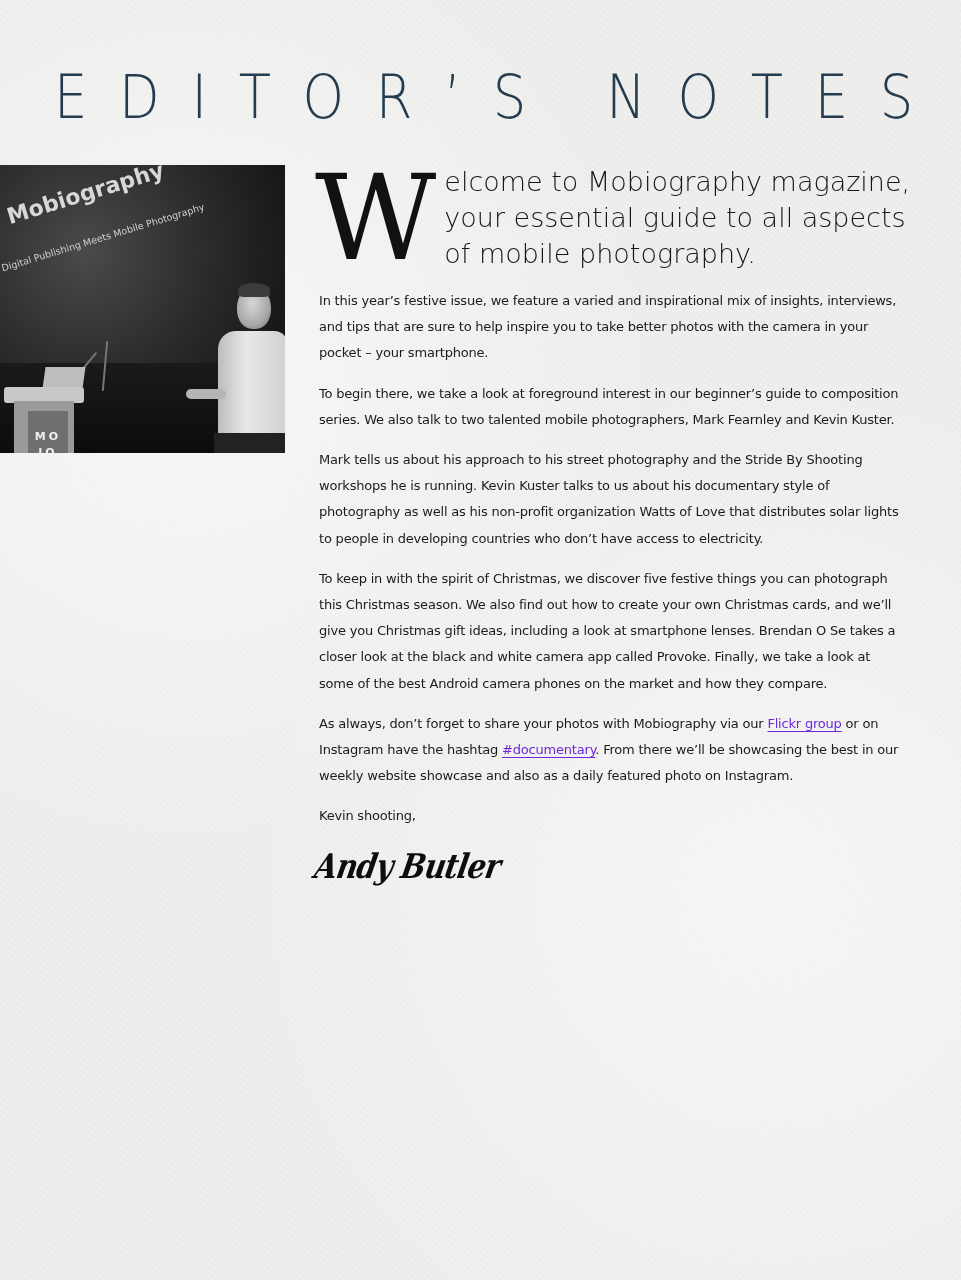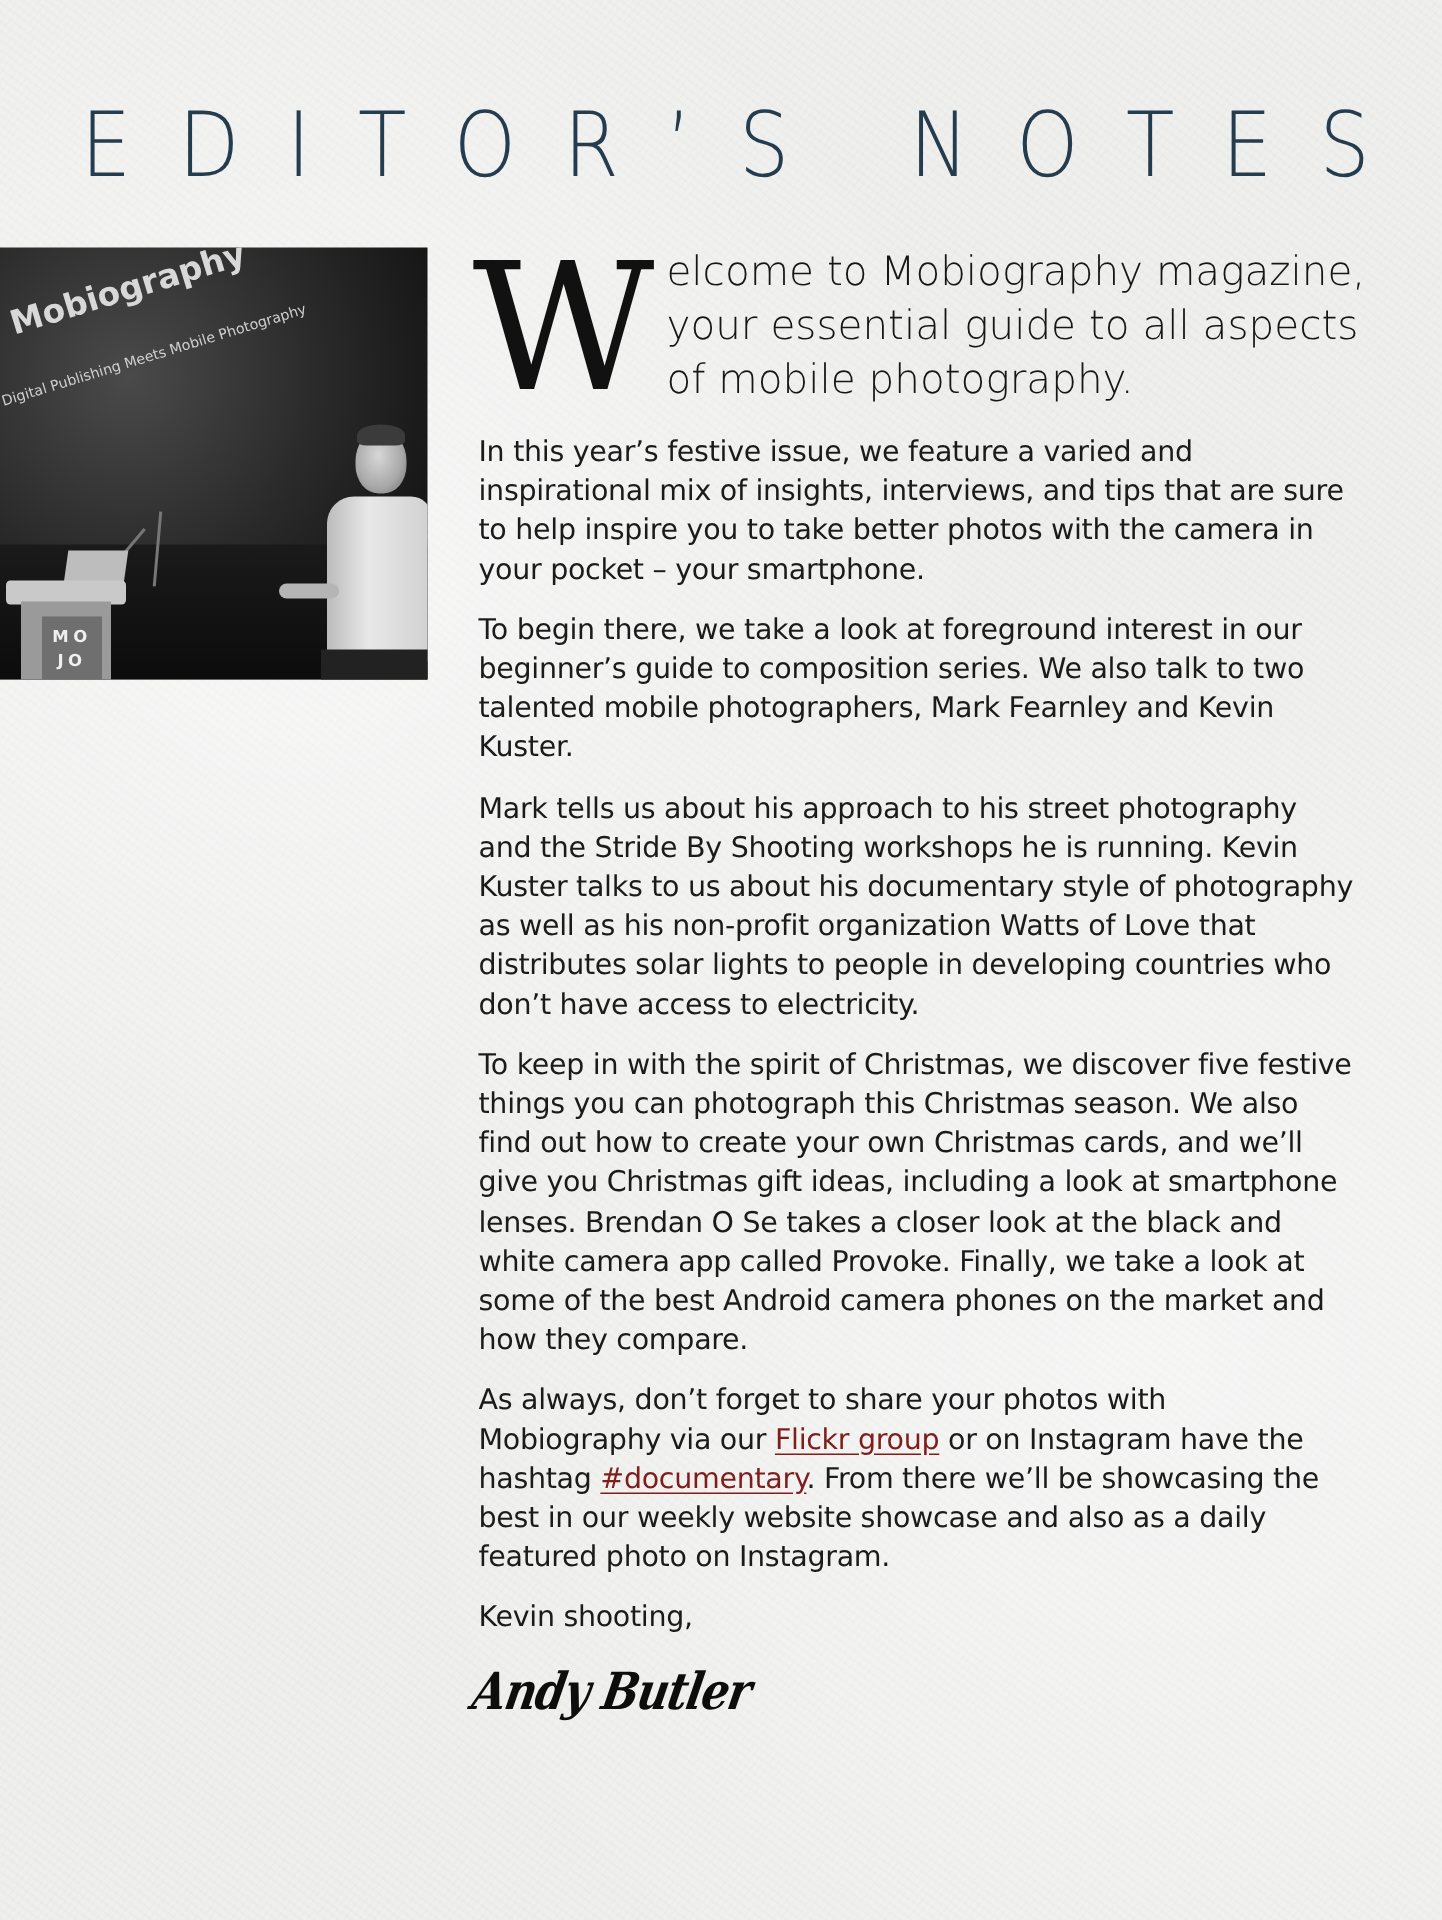--- a/index.html
+++ b/index.html
@@ -61,21 +61,21 @@
   }
   .photo .podium-body {
     position: absolute; left: 14px; top: 236px; width: 60px; height: 60px;
     background: #9a9a9a;
   }
   .photo .podium-logo {
     position: absolute; left: 28px; top: 246px; width: 40px; height: 50px;
     background: #6f6f6f; color: #f0f0f0;
     font-family: "DejaVu Sans", sans-serif; font-weight: bold; font-size: 11px;
     line-height: 16px; text-align: center; letter-spacing: 3px;
-    padding-top: 6px; box-sizing: border-box;
+    padding-top: 18px; box-sizing: border-box;
   }
   .photo .mic1, .photo .mic2 {
     position: absolute; width: 2px; background: #777;
   }
   .photo .mic1 { left: 80px; top: 182px; height: 48px; transform: rotate(40deg); }
   .photo .mic2 { left: 104px; top: 176px; height: 50px; transform: rotate(5deg); }
   .photo .head {
     position: absolute; left: 237px; top: 122px; width: 34px; height: 42px;
     background: radial-gradient(ellipse at 45% 40%, #d7d7d7 0, #a8a8a8 60%, #6c6c6c 100%);
     border-radius: 48% 48% 45% 45%;
@@ -106,24 +106,24 @@
   }
   .dropcap {
     float: left;
     font-family: "DejaVu Serif", serif;
     font-size: 118px; line-height: 96px;
     margin: 6px 8px 0 -4px;
     color: #111;
   }
   .para {
     margin: 0 16px 14px 0;
-    font-size: 19px; line-height: 26.2px; color: #1b1b1b;
+    font-size: 13px; line-height: 26.2px; color: #1b1b1b;
     letter-spacing: -0.2px;
   }
-  .para a { color: #7f1d1d; text-decoration: underline; text-underline-offset: 3px; }
+  .para a { color: #6d28d9; text-decoration: underline; text-underline-offset: 3px; }
   .signature {
     margin-top: 16px;
     font-family: "DejaVu Serif", serif;
     font-style: italic; font-weight: bold;
     font-size: 34px; color: #0d0d0d;
     transform: skewX(-10deg) scaleX(0.85);
     transform-origin: left top;
     letter-spacing: -1px;
   }
 </style>

